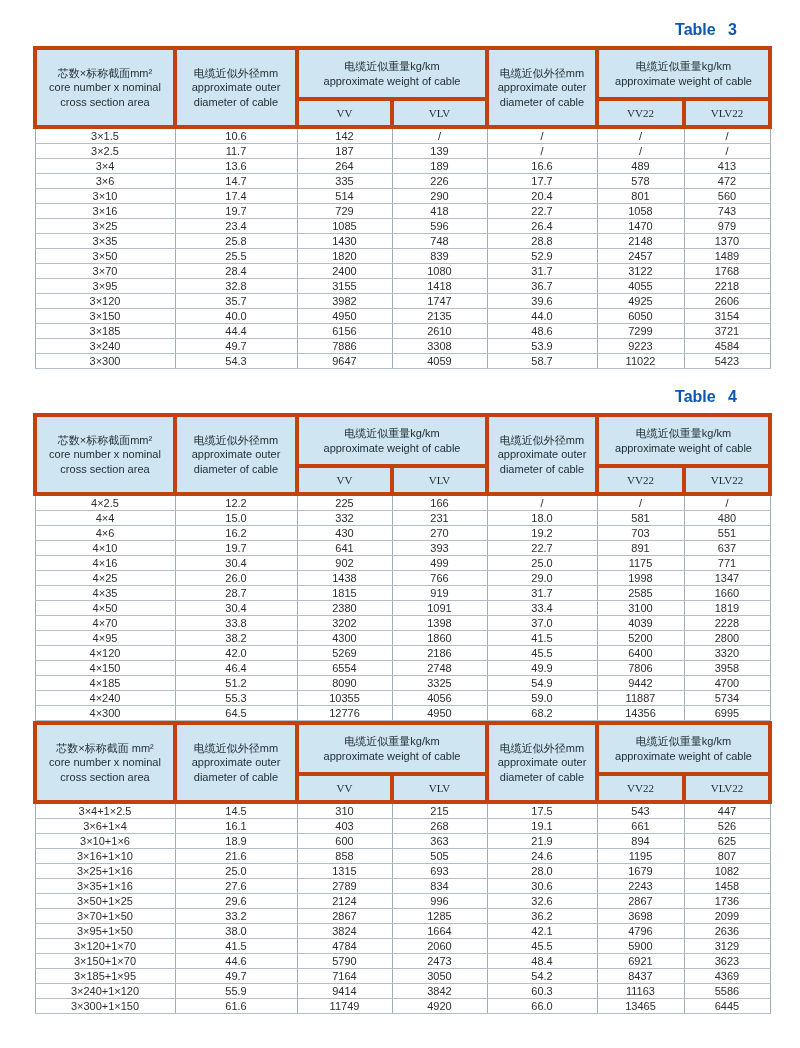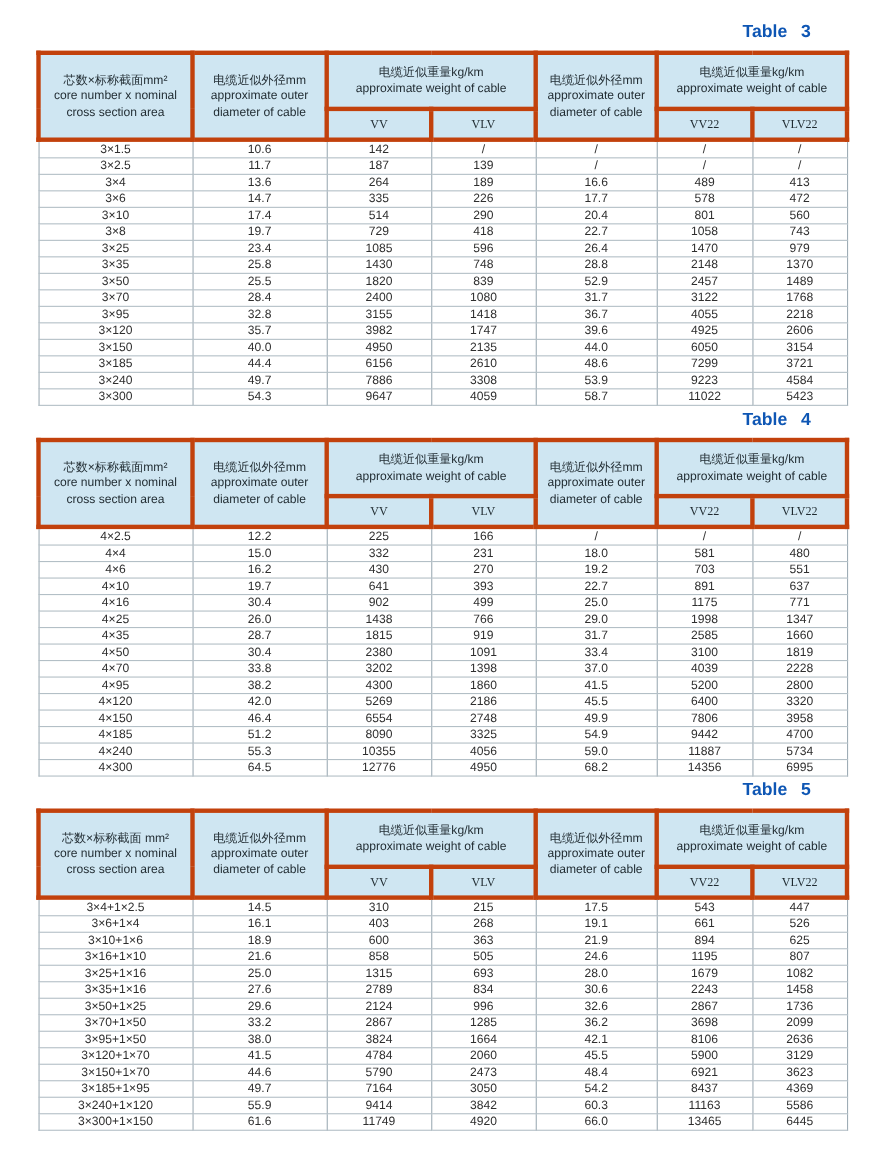--- a/index.html
+++ b/index.html
@@ -20,21 +20,21 @@
     text-align: right;
     color: #0e56b4;
     font-weight: bold;
     font-size: 16px;
     line-height: 19px;
     word-spacing: 8px;
     padding-right: 3px;
     margin: 0 0 7px 0;
   }
   .table-block + .table-title {
-    margin-top: 3px;
+    margin-top: 18px;
   }
   table.spec-table {
     border-collapse: collapse;
     table-layout: fixed;
     width: 735px;
     border: 1.5px solid #7d8f9b;
   }
   table.spec-table th {
     background: #cfe6f2;
     font-weight: normal;
@@ -156,21 +156,21 @@
           <tr>
             <td>3×10</td>
             <td>17.4</td>
             <td>514</td>
             <td>290</td>
             <td>20.4</td>
             <td>801</td>
             <td>560</td>
           </tr>
           <tr>
-            <td>3×8</td>
+            <td>3×16</td>
             <td>19.7</td>
             <td>729</td>
             <td>418</td>
             <td>22.7</td>
             <td>1058</td>
             <td>743</td>
           </tr>
           <tr>
             <td>3×25</td>
             <td>23.4</td>
@@ -433,21 +433,20 @@
             <td>12776</td>
             <td>4950</td>
             <td>68.2</td>
             <td>14356</td>
             <td>6995</td>
           </tr>
         </tbody>
     </table>
   </div>
 
-  <div class="table-title">Table 5</div>
   <div class="table-block">
     <table class="spec-table">
       <colgroup>
         <col class="c-spec">
           <col class="c-dia">
           <col class="c-vv">
           <col class="c-vlv">
         <col class="c-dia2">
           <col class="c-vv22">
           <col class="c-vlv22">
@@ -547,21 +546,21 @@
             <td>36.2</td>
             <td>3698</td>
             <td>2099</td>
           </tr>
           <tr>
             <td>3×95+1×50</td>
             <td>38.0</td>
             <td>3824</td>
             <td>1664</td>
             <td>42.1</td>
-            <td>8106</td>
+            <td>4796</td>
             <td>2636</td>
           </tr>
           <tr>
             <td>3×120+1×70</td>
             <td>41.5</td>
             <td>4784</td>
             <td>2060</td>
             <td>45.5</td>
             <td>5900</td>
             <td>3129</td>

